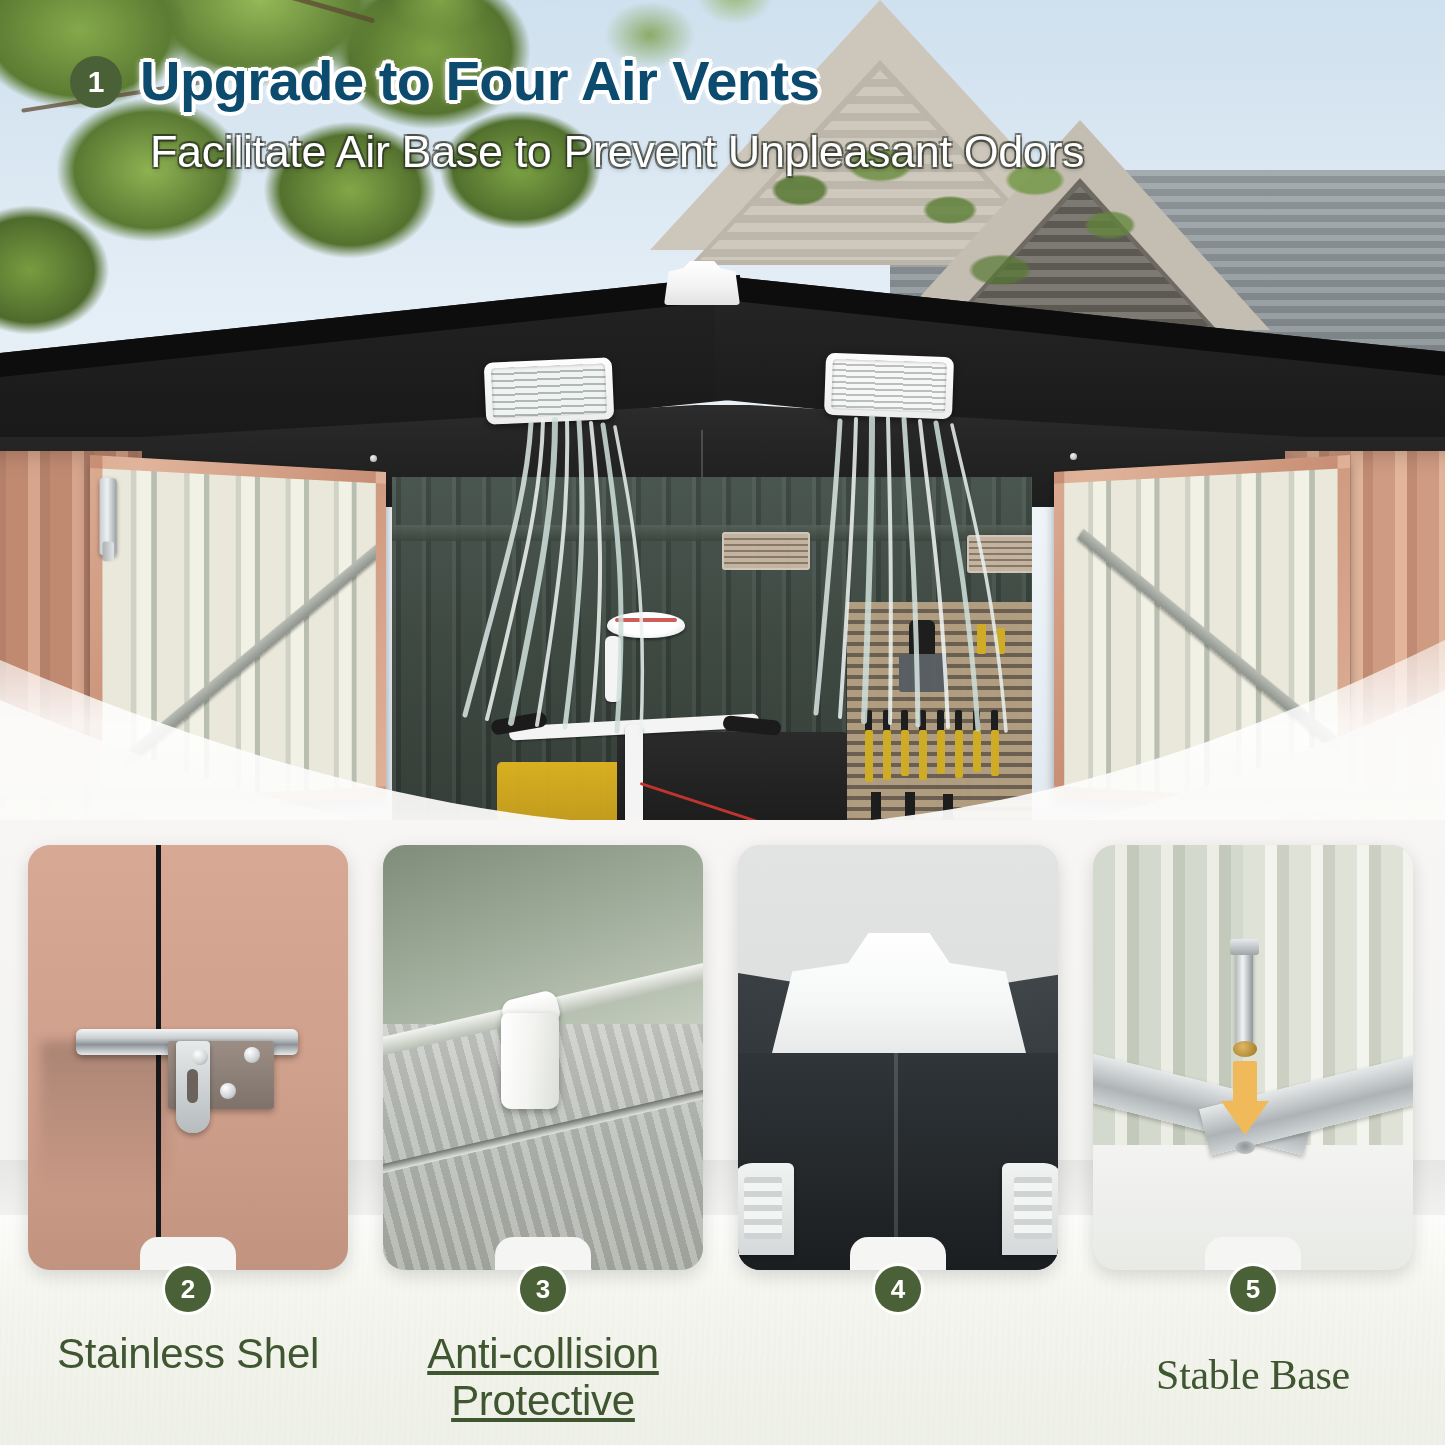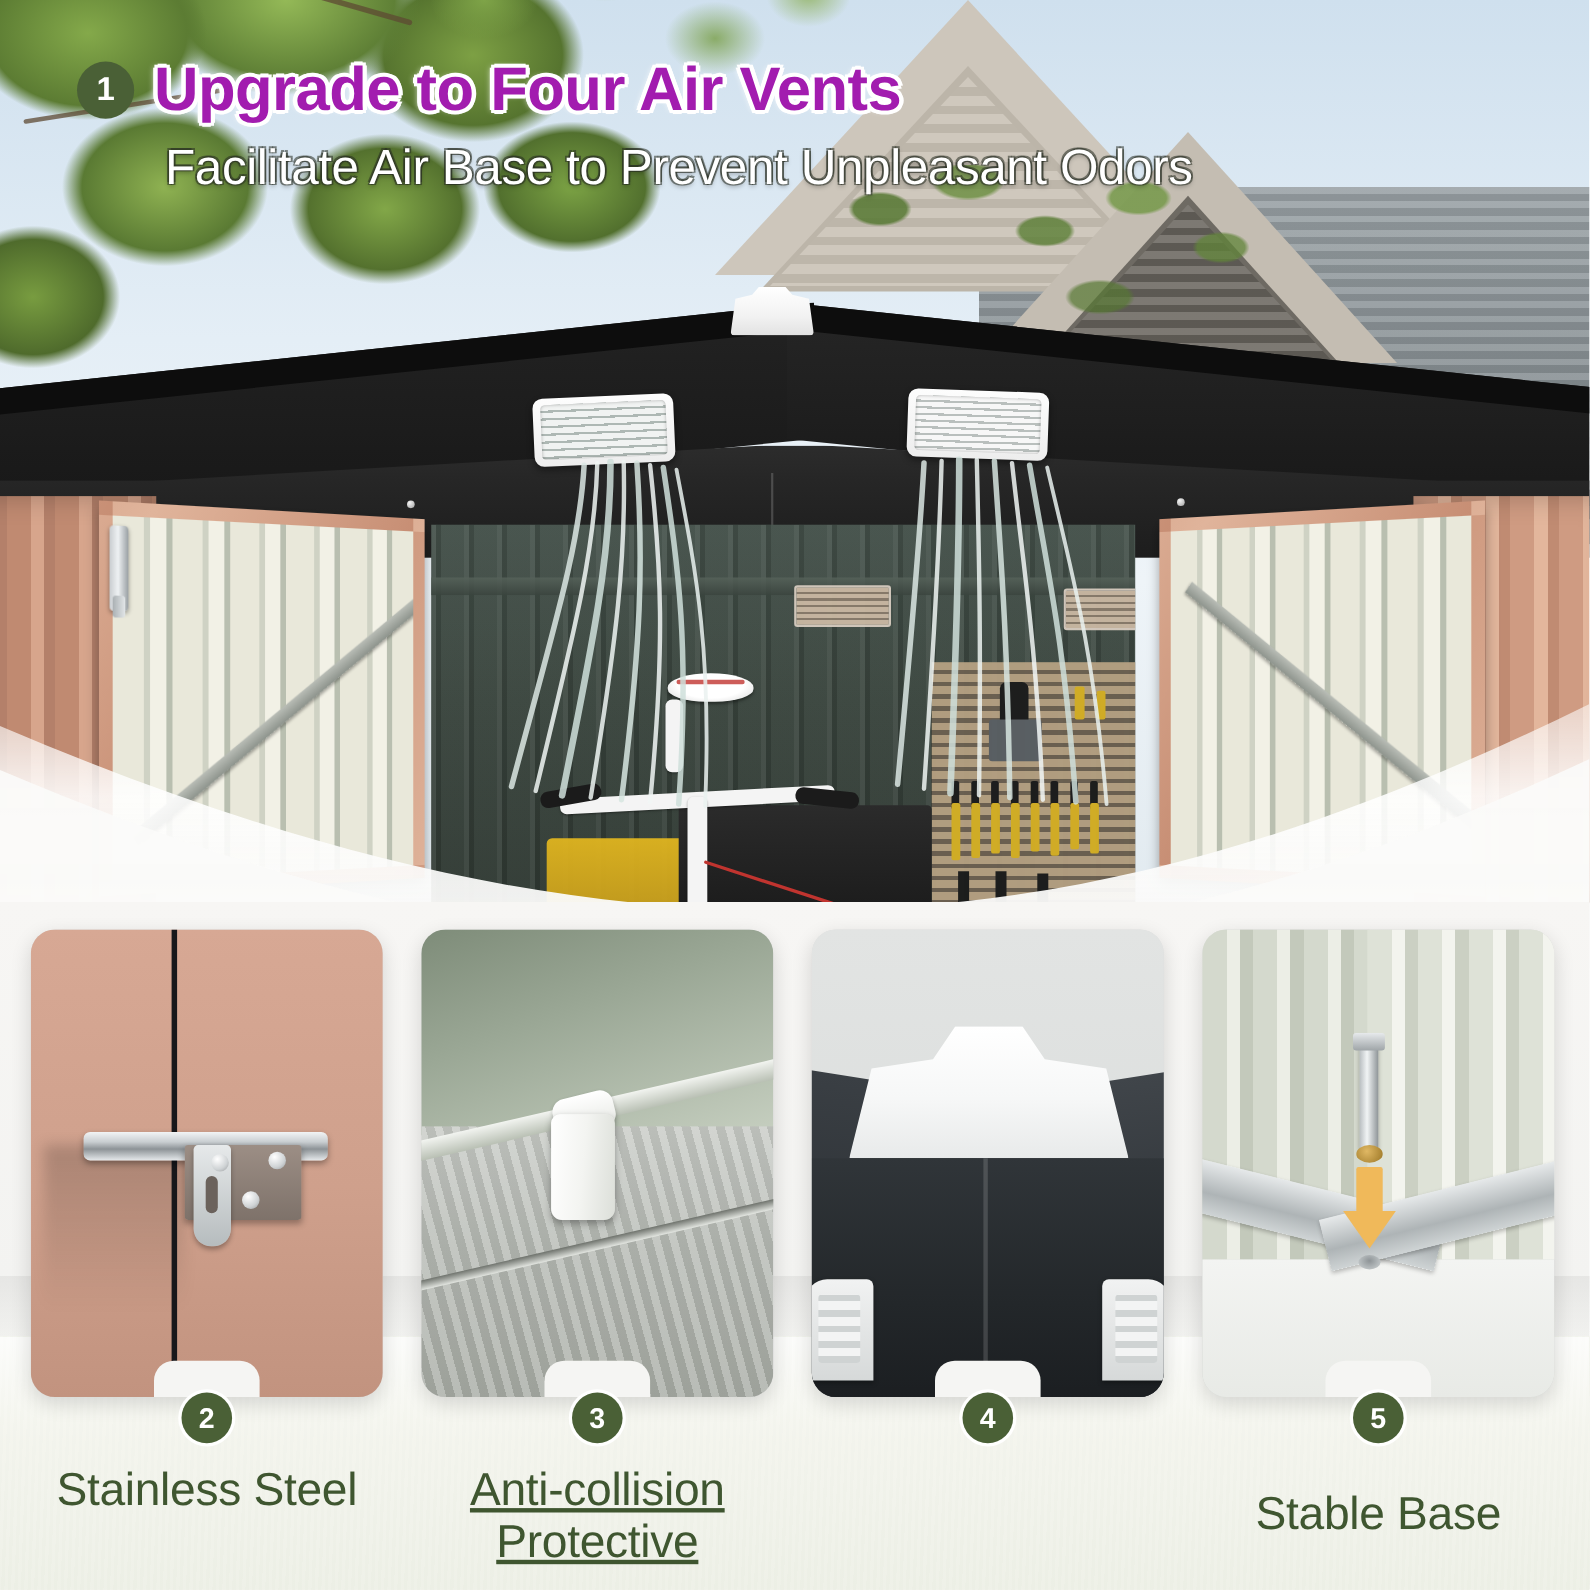--- a/index.html
+++ b/index.html
@@ -385,31 +385,31 @@
   .badge.b4 { left:875px; top:1266px; }
   .badge.b5 { left:1230px; top:1266px; }
 
   .caption {
     position:absolute; width:340px; text-align:center;
     color:#3f5630; font-size:42px; line-height:1.12; letter-spacing:-.3px;
   }
   .c1 { left:18px; top:1330px; }
   .c2 { left:373px; top:1330px;text-decoration:underline; }
   .c3 { left:728px; top:1330px; }
-  .c4 { left:1083px; top:1352px; }
+  .c4 { left:1083px; top:1352px;font-family:Liberation Serif, serif; }
 
   
   .title-wrap { position:absolute; left:0; top:48px; width:1445px; }
   .badge1 {
     position:absolute; left:70px; top:8px; width:52px; height:52px; border-radius:50%;
     background:#4a6036; color:#fff; display:flex; align-items:center; justify-content:center;
     font-size:30px; font-weight:bold;
   }
   .title {
-    position:absolute; left:140px; top:0; font-size:56px; font-weight:bold; color:#a21caf;
+    position:absolute; left:140px; top:0; font-size:56px; font-weight:bold; color:#0c4a6e;
     letter-spacing:-.5px;
     text-shadow:
       -3px -3px 0 #fff, 3px -3px 0 #fff, -3px 3px 0 #fff, 3px 3px 0 #fff,
       -4px 0 0 #fff, 4px 0 0 #fff, 0 -4px 0 #fff, 0 4px 0 #fff,
       -3px 0 6px rgba(255,255,255,.9);
   }
   .subtitle {
     position:absolute; left:150px; top:78px; font-size:45px; color:#ffffff; font-weight:normal;
     letter-spacing:-.4px;
     text-shadow:
@@ -639,21 +639,21 @@
     </div>
 
   </div>
 
   <div class="badge b2">2</div>
   <div class="badge b3">3</div>
   <div class="badge b4">4</div>
   <div class="badge b5">5</div>
 
   <div class="caption c1">
-    <div>Stainless Steel</div>
+    <div>Stainless Shel</div>
   </div>
   <div class="caption c2">
     <div>Anti-collision</div>
     <div>Protective</div>
   </div>
   <div class="caption c4">
     <div>Stable Base</div>
   </div>
 
 </div>

